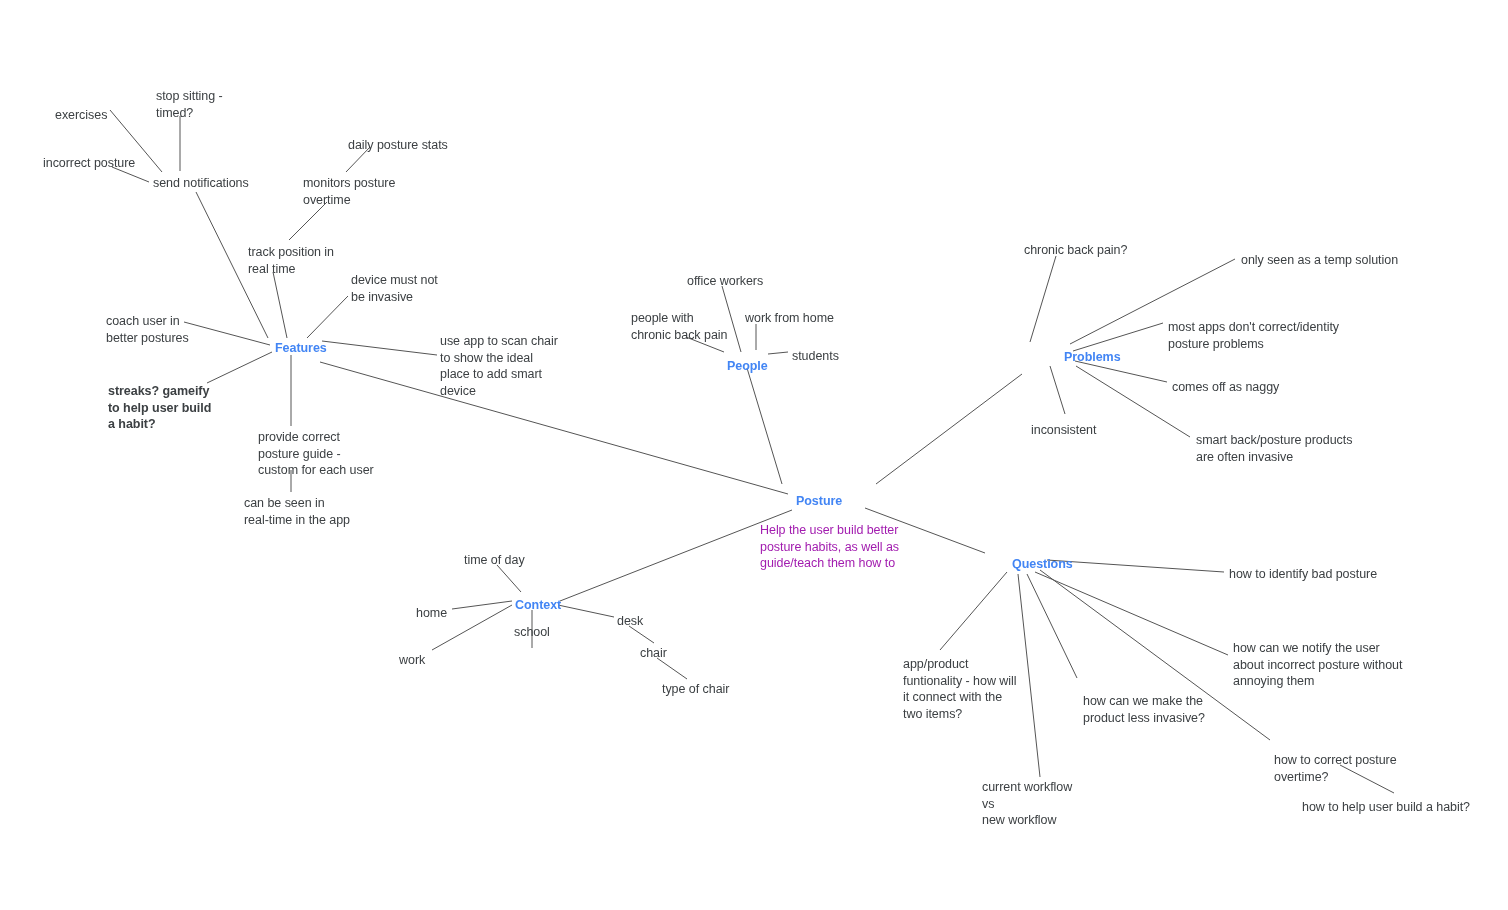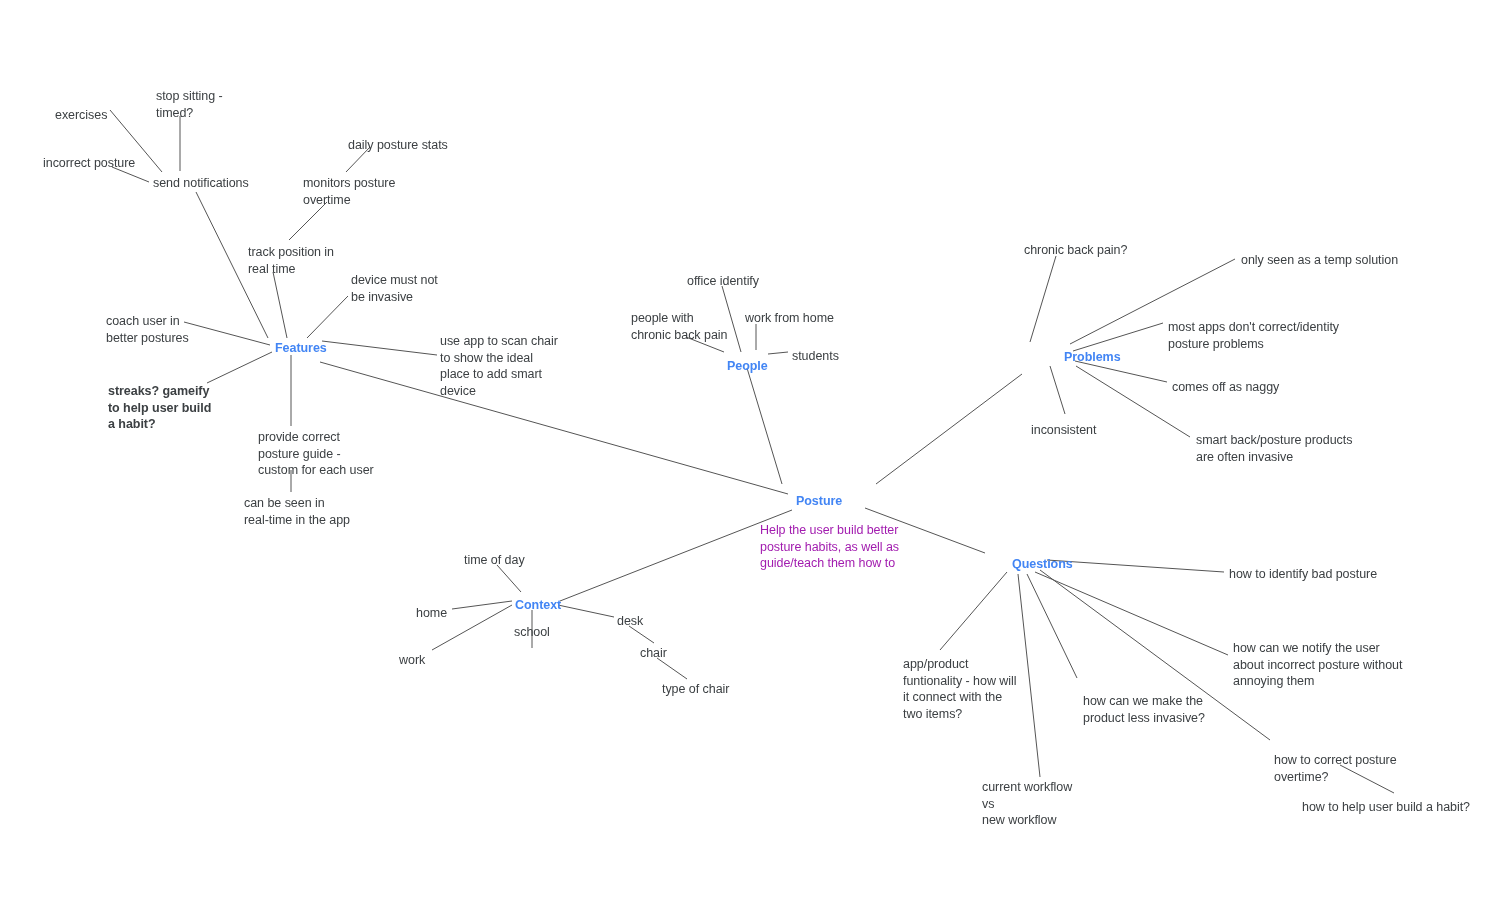--- a/index.html
+++ b/index.html
@@ -115,21 +115,21 @@
 place to add smart
 device</div>
       <div class="node leaf" style="left: 108px; top: 383px; font-weight: bold;">streaks? gameify
 to help user build
 a habit?</div>
       <div class="node leaf" style="left: 258px; top: 429px;">provide correct
 posture guide -
 custom for each user</div>
       <div class="node leaf" style="left: 244px; top: 495px;">can be seen in
 real-time in the app</div>
-      <div class="node leaf" style="left: 687px; top: 273px;">office identify</div>
+      <div class="node leaf" style="left: 687px; top: 273px;">office workers</div>
       <div class="node leaf" style="left: 631px; top: 310px;">people with
 chronic back pain</div>
       <div class="node leaf" style="left: 745px; top: 310px;">work from home</div>
       <div class="node leaf" style="left: 792px; top: 348px;">students</div>
       <div class="node leaf" style="left: 1024px; top: 242px;">chronic back pain?</div>
       <div class="node leaf" style="left: 1241px; top: 252px;">only seen as a temp solution</div>
       <div class="node leaf" style="left: 1168px; top: 319px;">most apps don't correct/identity
 posture problems</div>
       <div class="node leaf" style="left: 1172px; top: 379px;">comes off as naggy</div>
       <div class="node leaf" style="left: 1031px; top: 422px;">inconsistent</div>

